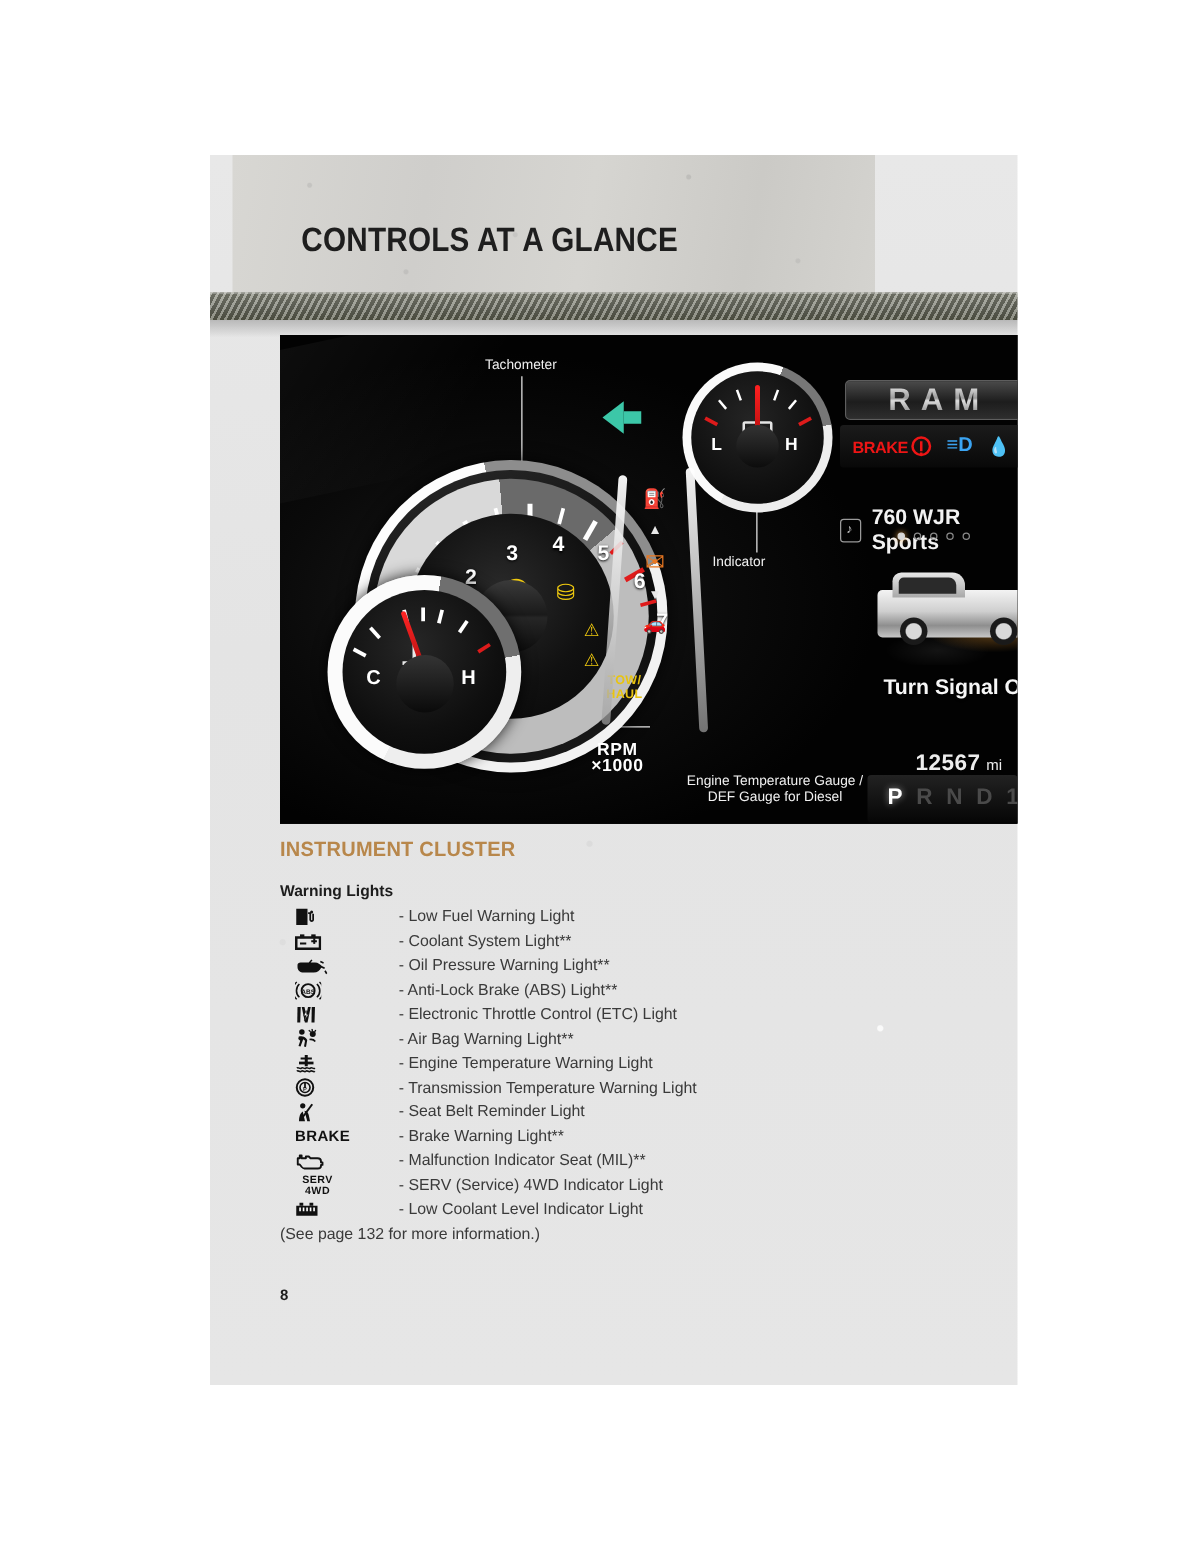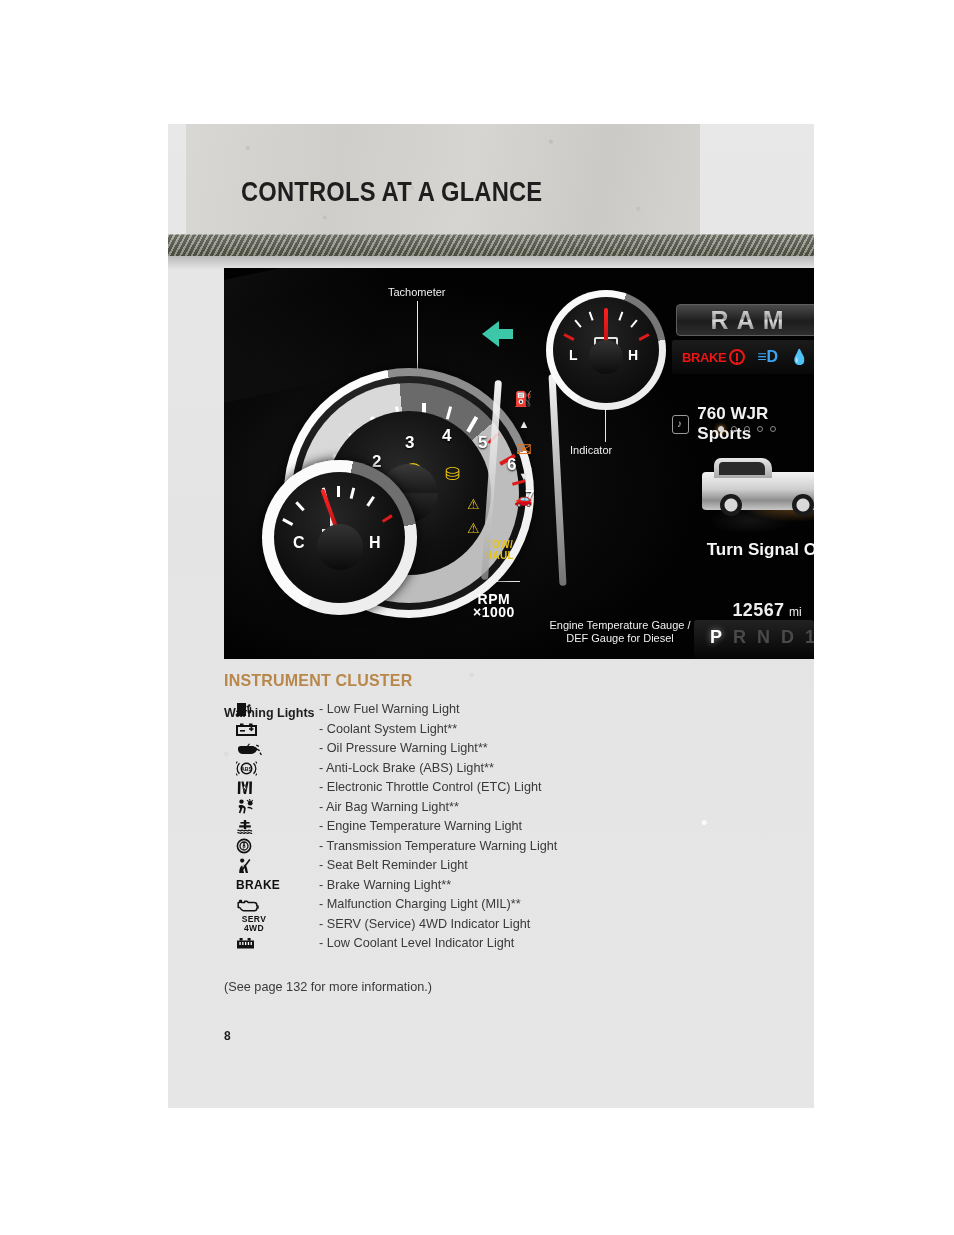--- a/index.html
+++ b/index.html
@@ -281,21 +281,21 @@
     position:absolute; left:56px; top:547px;
     color:#b8874b; font-weight:bold; font-size:16.5px; letter-spacing:.2px;
     font-family:"Liberation Sans Narrow","Liberation Sans",sans-serif;
     transform: scaleX(0.97); transform-origin:left;
   }
   #warning-lights-label {
     position:absolute; left:56px; top:582px;
     color:#1d1d1d; font-weight:bold; font-size:12.5px;
     font-family:"Liberation Sans Narrow","Liberation Sans",sans-serif;
   }
-  #wl-list { position:absolute; left:56px; top:576px; width:520px; }
+  #wl-list { position:absolute; left:56px; top:600px; width:520px; }
   .wl-row { position:relative; height:19.5px; }
   .wl-icon {
     position:absolute; left:12px; top:0; width:36px; height:19px;
     display:flex; align-items:center; justify-content:flex-start;
     color:#111; font-size:13px; line-height:1;
   }
   .wl-text {
     position:absolute; left:95px; top:0;
     color:#3a3a3a; font-size:12.7px; line-height:19px;
     font-family:"Liberation Sans", sans-serif;
@@ -618,21 +618,21 @@
       </div>
       <div class="wl-text">- Brake Warning Light**</div>
     </div>
 
     <div class="wl-row">
       <div class="wl-icon">
         <svg width="24" height="14" viewBox="0 0 24 14">
             <path d="M2.2 4.6h1.6V2.4h1.5v2.2h3.4V3.2h2.3l1.4 1.4h5.6c1.5 0 2.8 1 2.8 2.5v.8h1.2v2h-1.2v.6c0 1.4-1.2 2.3-2.6 2.3H7.6c-1 0-1.6-.5-2.2-1.2L3.8 9.6H2.2z" fill="none" stroke="#111" stroke-width="1.5" stroke-linejoin="round"></path>
           </svg>
       </div>
-      <div class="wl-text">- Malfunction Charging Light (MIL)**</div>
+      <div class="wl-text">- Malfunction Indicator Seat (MIL)**</div>
     </div>
 
     <div class="wl-row">
       <div class="wl-icon" style="flex-direction:column; align-items:center; justify-content:center;">
         <span class="txt-icon small">SERV</span>
         <span class="txt-icon small">4WD</span>
       </div>
       <div class="wl-text">- SERV (Service) 4WD Indicator Light</div>
     </div>
 

